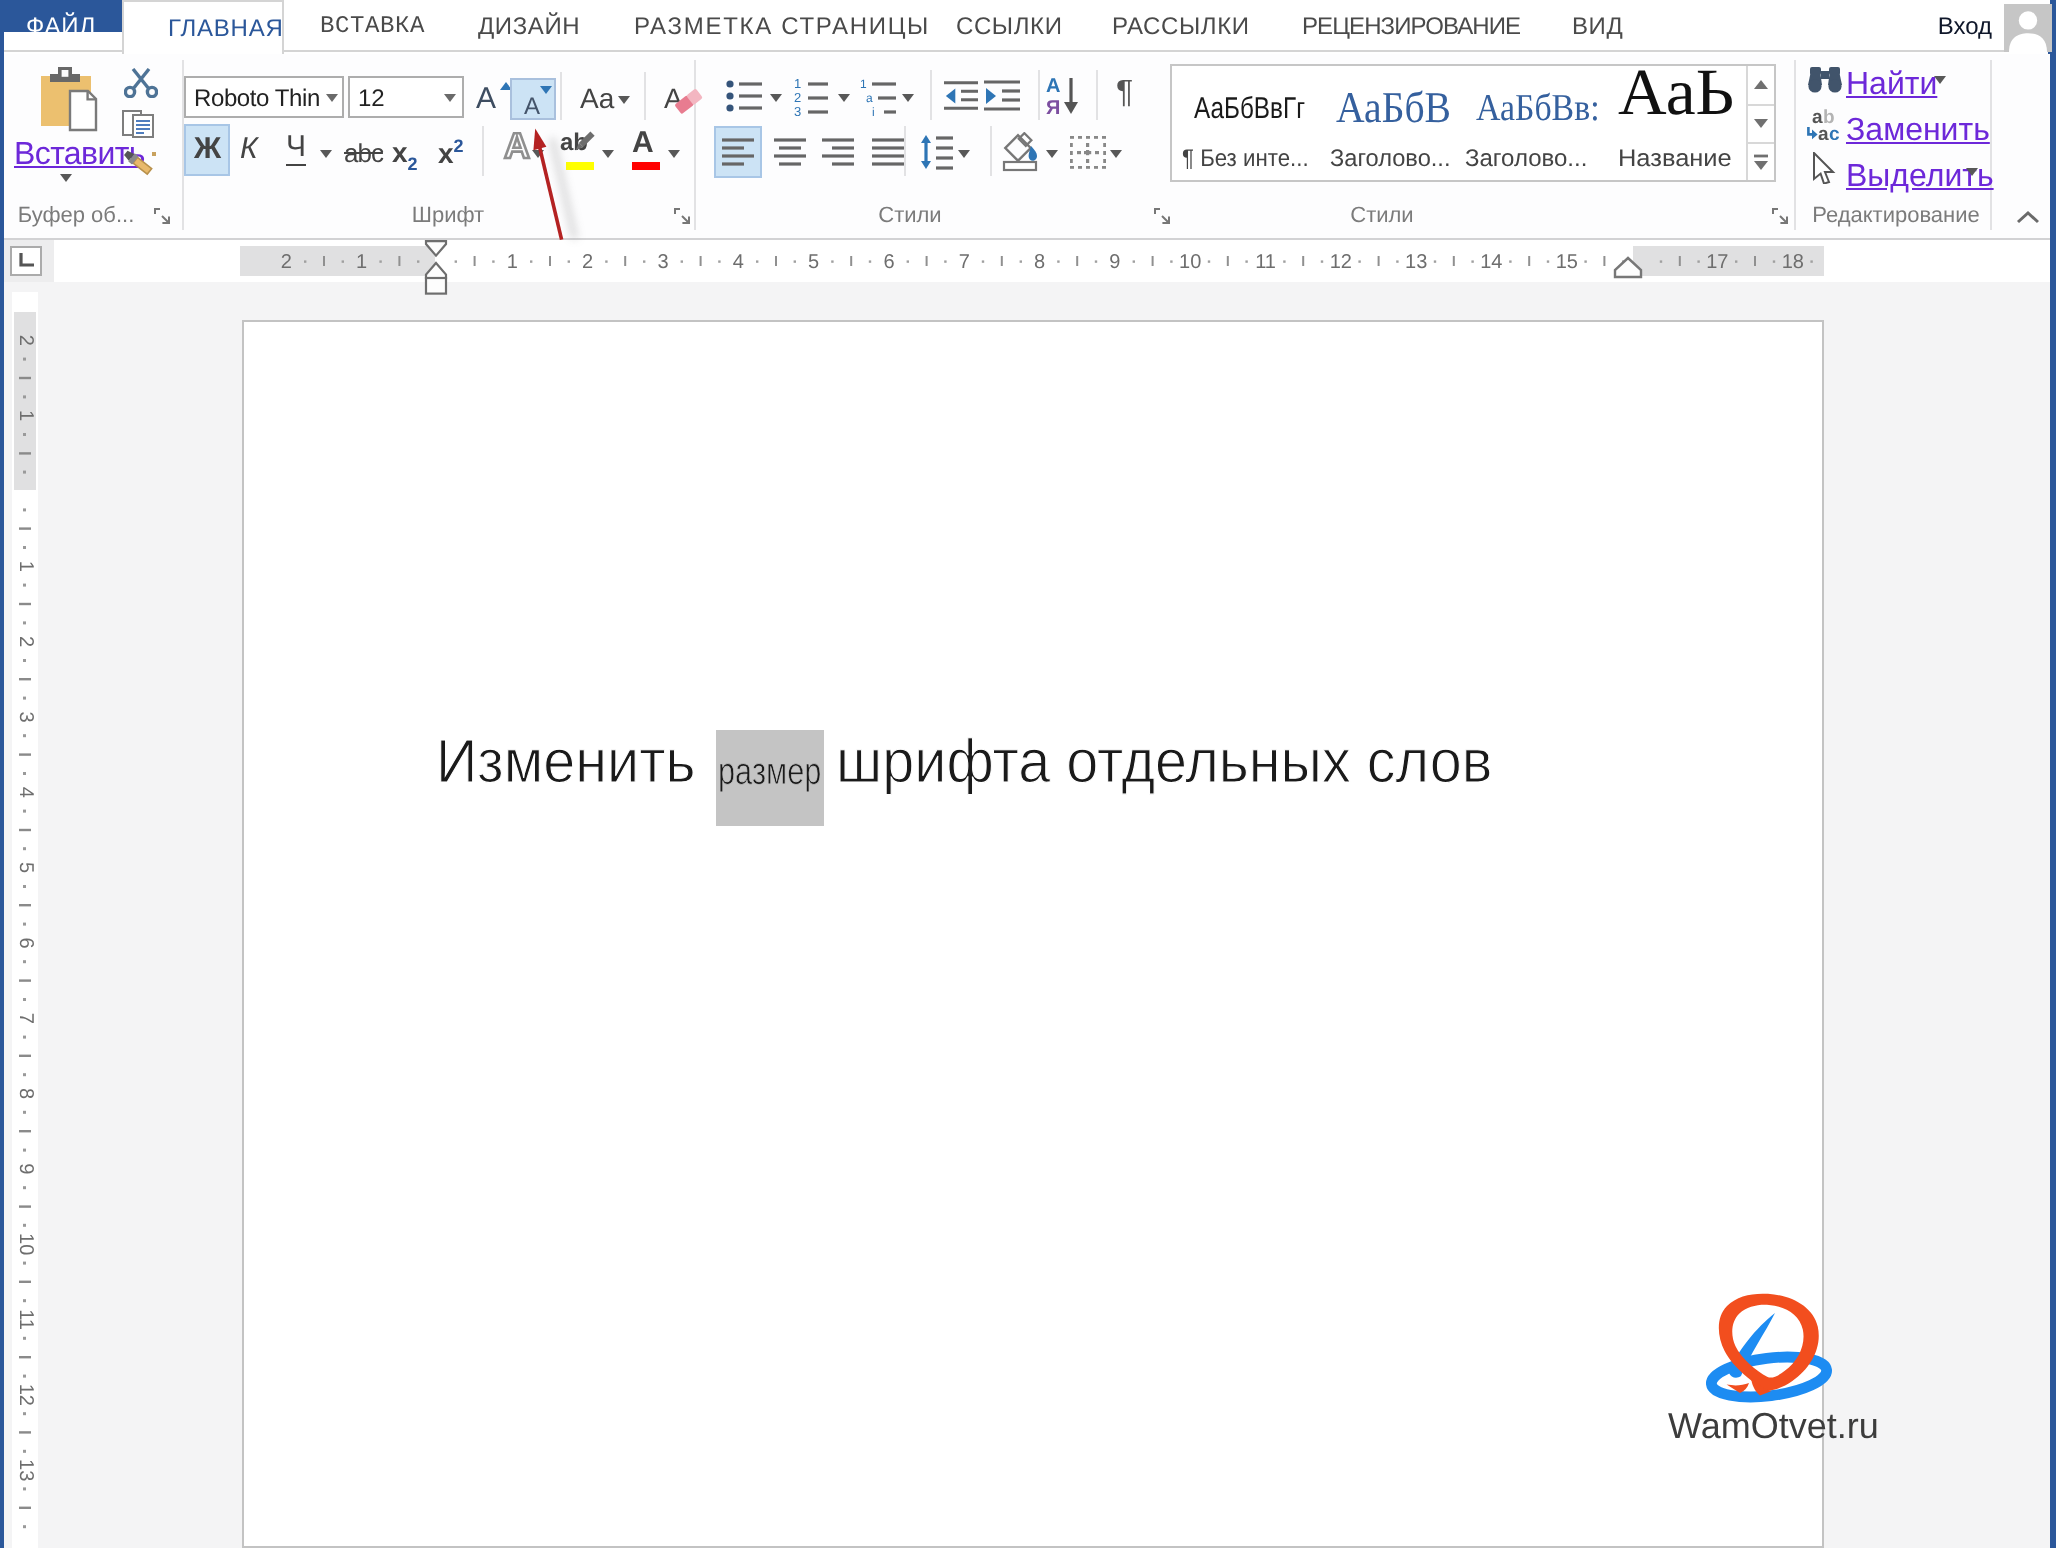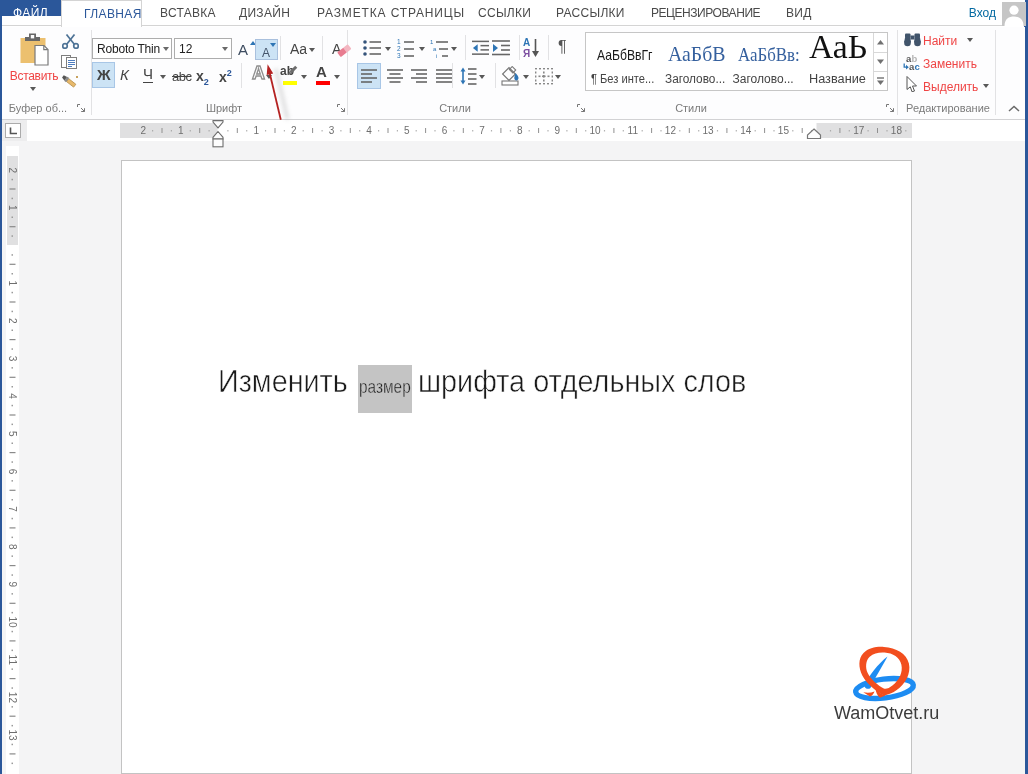--- a/index.html
+++ b/index.html
@@ -7,46 +7,46 @@
   body { font-family:"Liberation Sans", sans-serif; position:relative; background:#fff; }
   .abs { position:absolute; }
   
   #leftstrip { left:0; top:0; width:2px; height:774px; background:#2b579a; }
   #rightstrip { right:0; top:0; width:4px; height:774px; background:#2b579a; }
   
   #tabrow { left:2px; top:0; right:3px; height:26px; background:#fff; border-bottom:1px solid #d4d4d4; }
   #filetab { left:0; top:0; width:61px; height:16px; background:#2b579a; color:#fff; font-size:12px; text-align:center; line-height:26px; letter-spacing:0.4px;}
   .tab { top:0; height:26px; font-size:12px; color:#4a4a4a; line-height:27px; letter-spacing:0.3px; }
   #hometab { left:61px; top:0; width:81px; height:27px; background:#fff; border:1px solid #d4d4d4; border-bottom:none; color:#2b579a; font-size:12px; text-align:center; line-height:26px; letter-spacing:0.4px; z-index:3;padding-left:22px; }
-  #signin { right:32px; top:6px; font-size:12px; color:#0369a1; }
+  #signin { right:32px; top:6px; font-size:12px; color:#0f172a; }
   #avatar { right:2px; top:2px; width:24px; height:24px; background:#c6c6c6; overflow:hidden;}
   
   #ribbon { left:2px; top:27px; right:3px; height:93px; background:#fdfdfe; border-bottom:1px solid #d2d2d4; }
   .vsep { position:absolute; top:3px; bottom:4px; width:1px; background:#e2e2e4; }
   .grplabel { position:absolute; top:75px; height:14px; font-size:11px; color:#7b7b7b; text-align:center; }
   .launcher { position:absolute; top:77px; width:9px; height:9px; }
   .combo { position:absolute; background:#fff; border:1px solid #adadad; font-size:12px; color:#222; }
   .cbarrow { position:absolute; width:0; height:0; border-left:3.5px solid transparent; border-right:3.5px solid transparent; border-top:4px solid #6a6a6a; }
   .hl { background:#cce3f5; }
-  .ribtxt { position:absolute; font-size:12px; color:#ef4444; }
+  .ribtxt { position:absolute; font-size:16px; color:#6d28d9;text-decoration:underline; }
   .darr { position:absolute; width:0; height:0; border-left:3.5px solid transparent; border-right:3.5px solid transparent; border-top:4px solid #585858; }
   
   #hruler { left:2px; top:120px; right:3px; height:21px; background:#fff; }
   #docarea { left:2px; top:141px; right:3px; bottom:0; background:#f4f4f5; }
   #page { position:absolute; left:119px; top:19px; width:791px; height:614px; background:#fff; border:1px solid #c3c3c3; }
 </style>
 </head>
 <body>
 <div class="abs" id="leftstrip"></div>
 <div class="abs" id="rightstrip"></div>
 
 <div class="abs" id="tabrow"></div>
 <div class="abs" id="filetab">ФАЙЛ</div>
 <div class="abs" id="hometab">ГЛАВНАЯ</div>
-<div class="abs tab" style="left:160px;">ВСТАВКА</div>
+<div class="abs tab" style="left:160px;font-family:Liberation Mono, monospace;">ВСТАВКА</div>
 <div class="abs tab" style="left:239px;">ДИЗАЙН</div>
 <div class="abs tab" style="left:317px;letter-spacing:0.85px;">РАЗМЕТКА СТРАНИЦЫ</div>
 <div class="abs tab" style="left:478px;">ССЫЛКИ</div>
 <div class="abs tab" style="left:556px;">РАССЫЛКИ</div>
 <div class="abs tab" style="left:651px;letter-spacing:-0.45px;">РЕЦЕНЗИРОВАНИЕ</div>
 <div class="abs tab" style="left:786px;">ВИД</div>
 <div class="abs" id="signin">Вход</div>
 <div class="abs" id="avatar">
   <svg width="24" height="24" viewBox="0 0 24 24">
     <circle cx="12" cy="8.2" r="4.6" fill="#fff"></circle>

